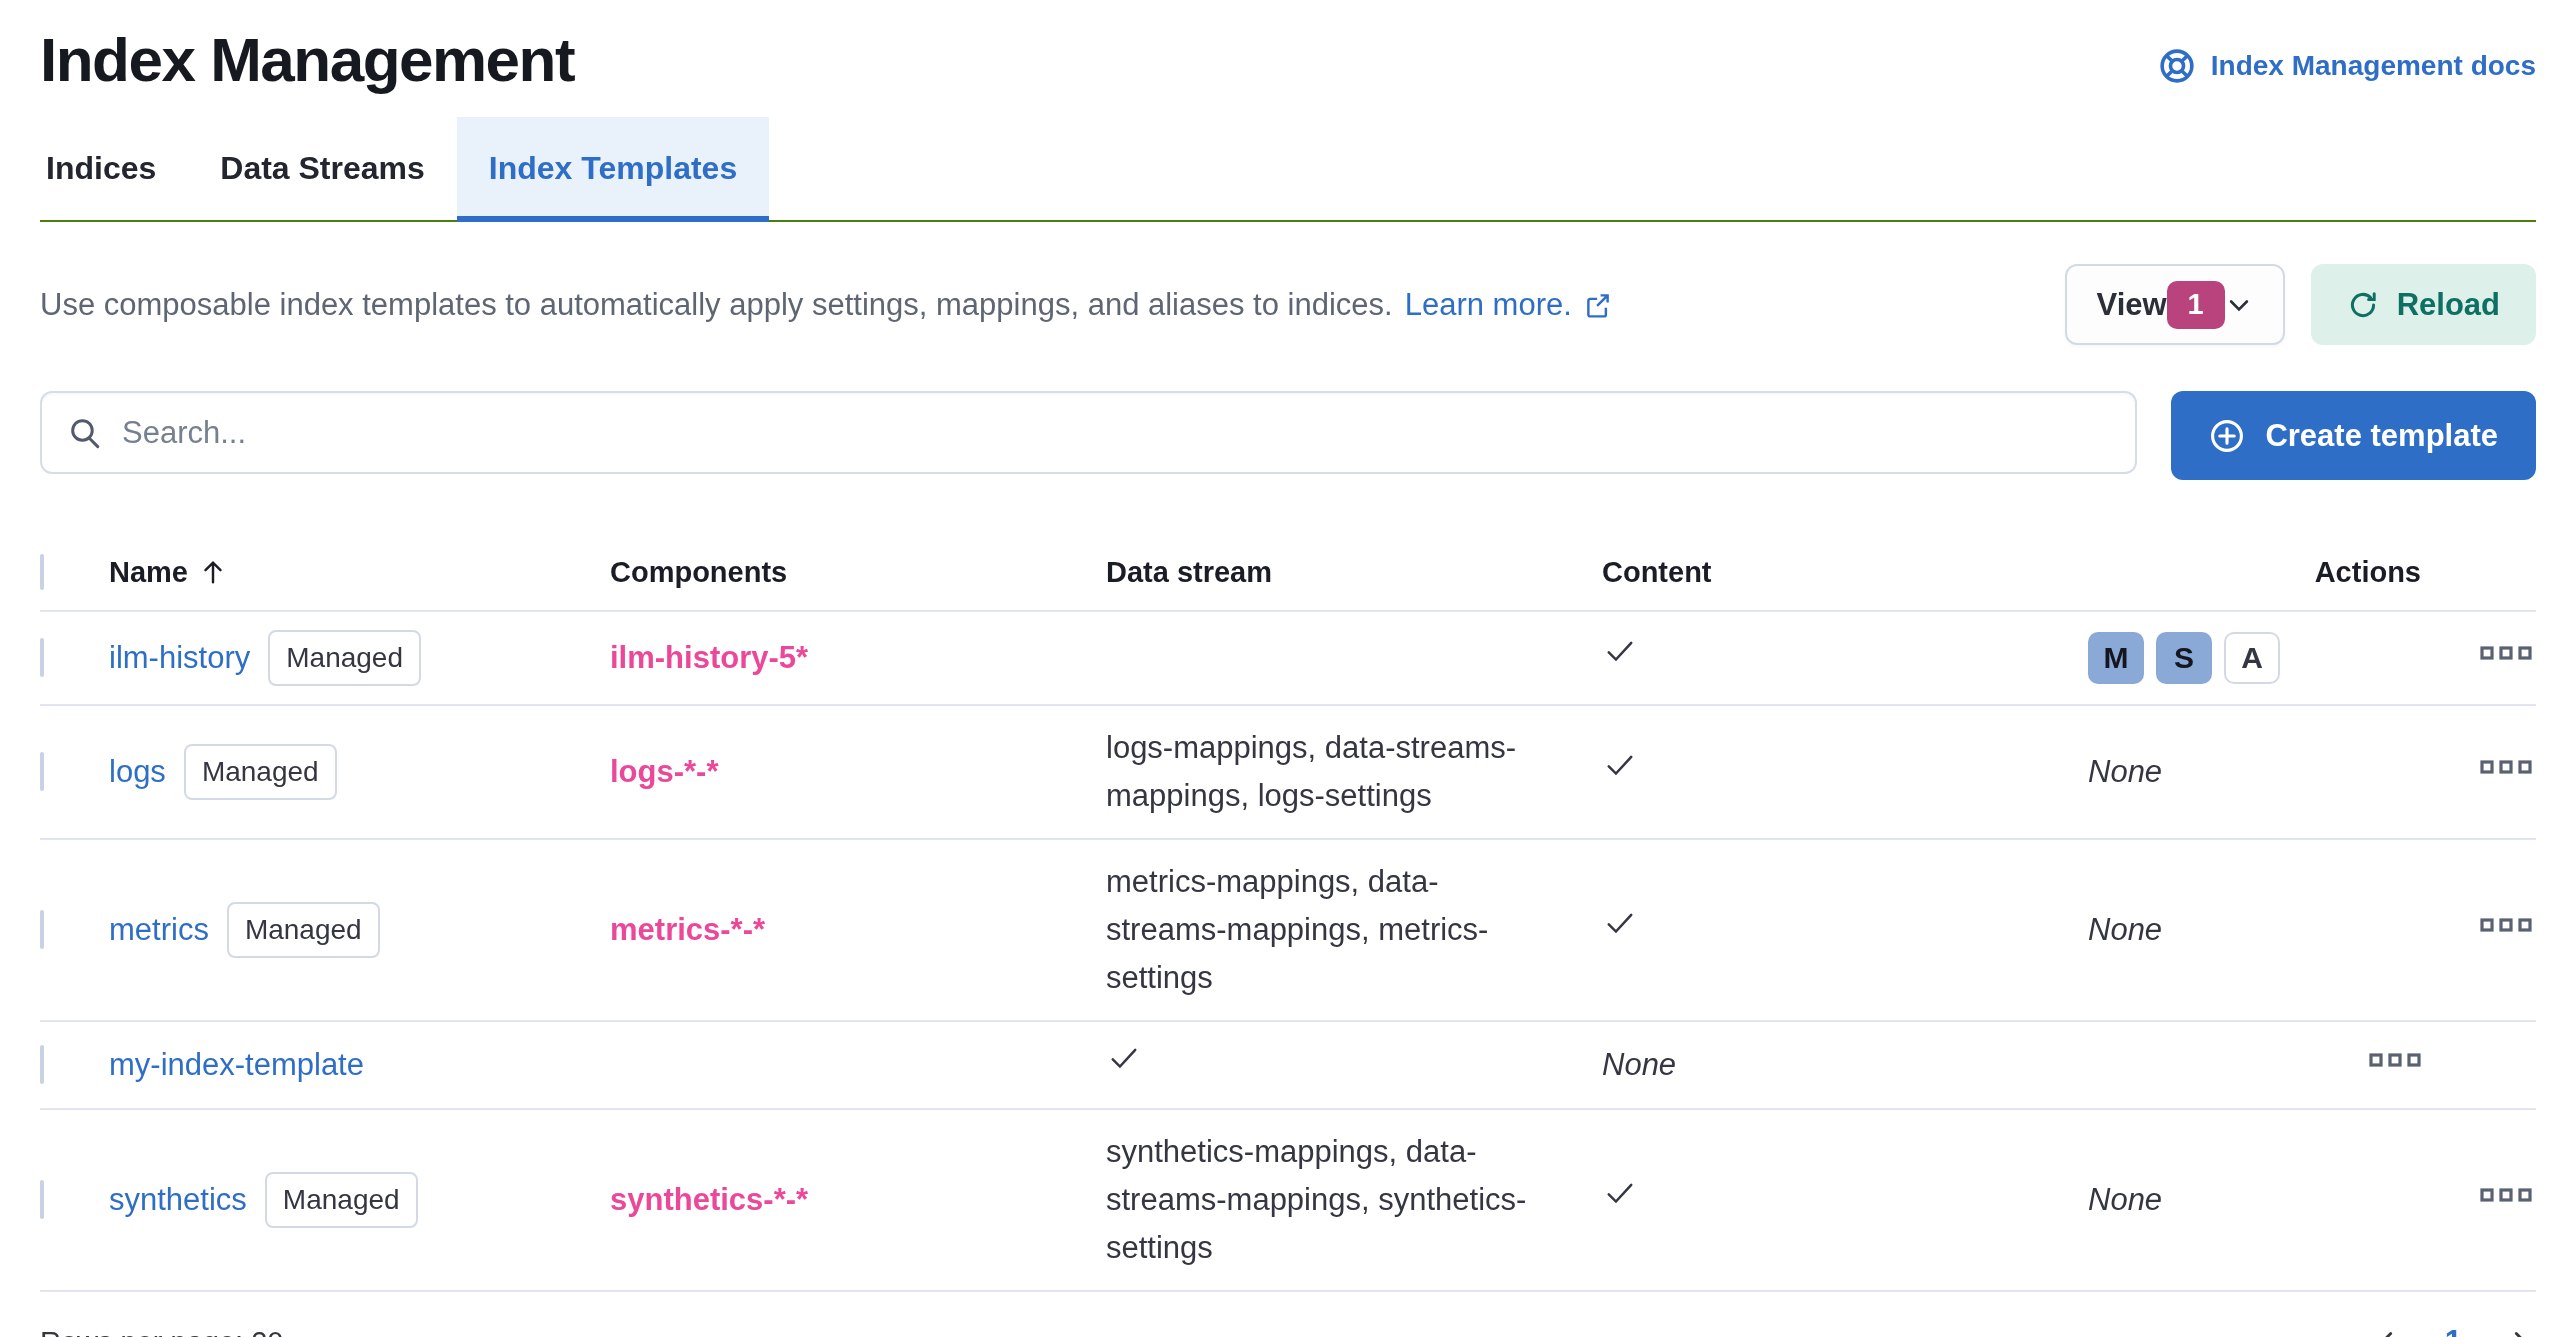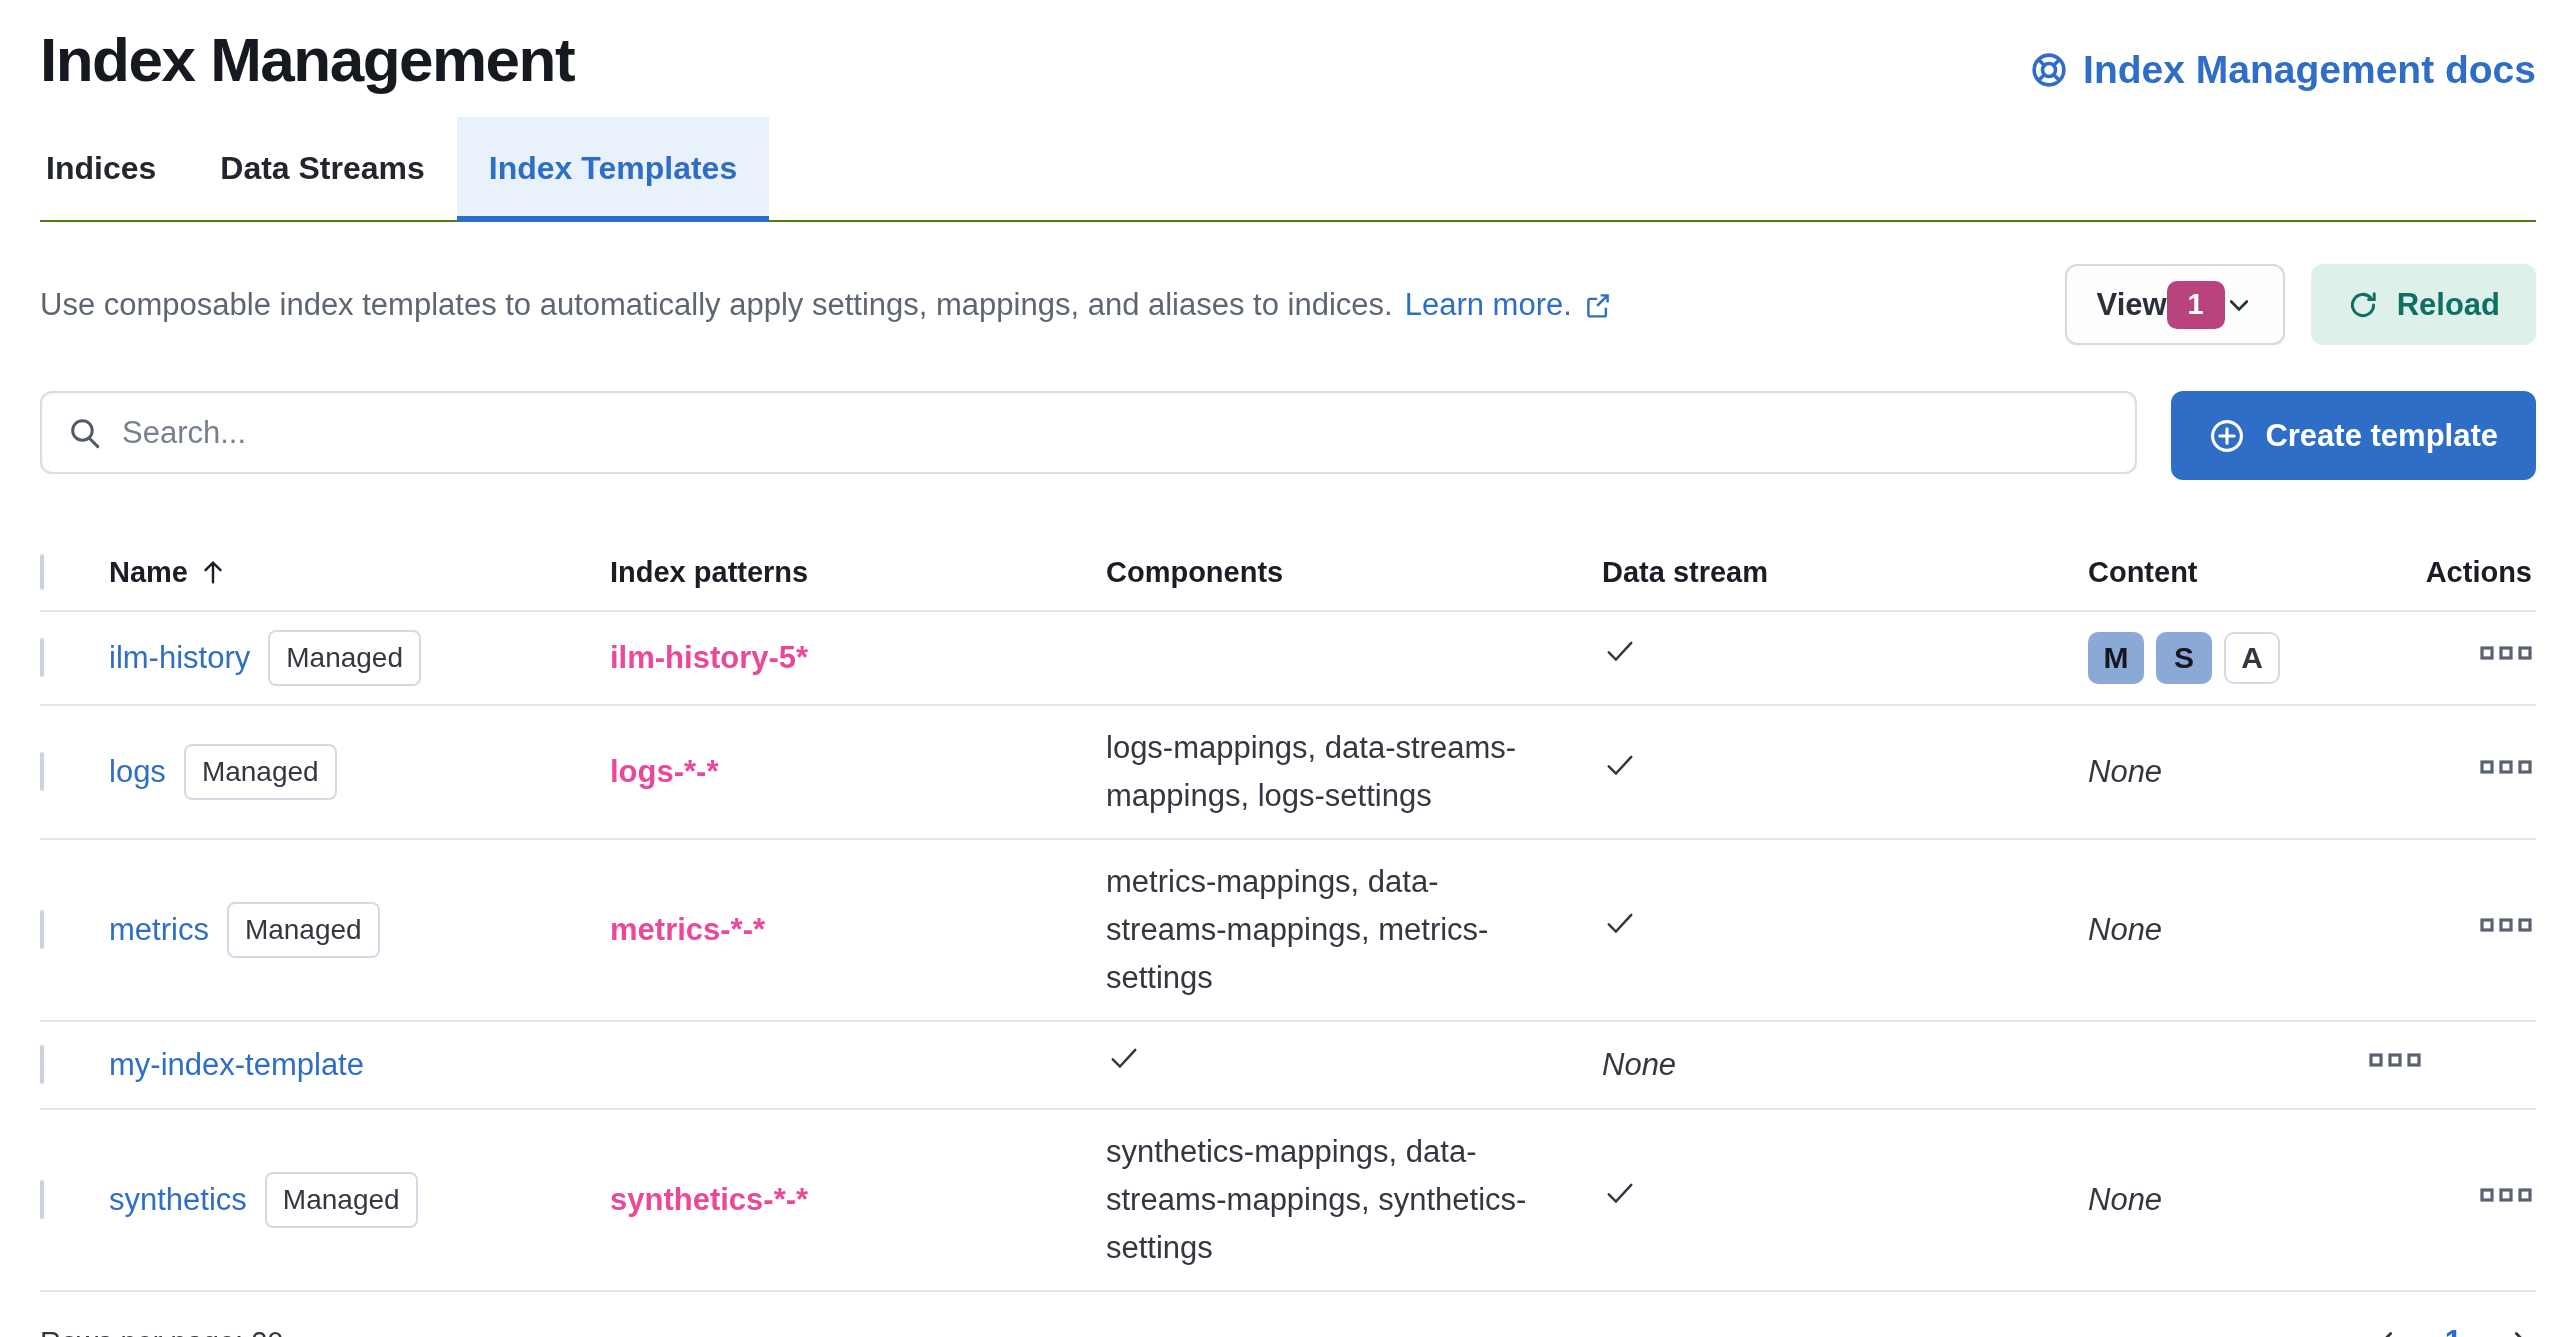--- a/index.html
+++ b/index.html
@@ -4,21 +4,21 @@
 <style>
   * { box-sizing: border-box; margin: 0; padding: 0; }
   html, body { width: 2576px; height: 1338px; background: #ffffff; overflow: hidden;
     font-family: "Liberation Sans", "DejaVu Sans", sans-serif; color: #1a1d26; }
   .page { padding: 24px 40px 0 40px; }
 
   
   .header { display: flex; justify-content: space-between; align-items: flex-start; }
   .page-title { font-size: 62px; font-weight: 800; letter-spacing: -1.5px; color: #16191f; }
   .docs-link { display: inline-flex; align-items: center; gap: 16px; margin-top: 24px;
-    color: #2f6ec6; font-size: 39px; font-weight: 600; text-decoration: none; cursor: pointer; }
+    color: #2f6ec6; font-size: 28px; font-weight: 600; text-decoration: none; cursor: pointer; }
 
   
   .tabs { display: flex; margin-top: 22px; border-bottom: 2px solid #4d7c0f; }
   .tab { padding: 0 32px; height: 103px; display: flex; align-items: center;
     font-size: 32px; font-weight: 700; color: #23262e; position: relative; cursor: pointer; }
   .tab:first-child { padding-left: 6px; }
   .tab.active { color: #2f6ec6; background: #e9f1fb; }
   .tab.active::after { content: ""; position: absolute; left: 0; right: 0; bottom: -2px;
     height: 6px; background: #2f6ec6; }
 
@@ -185,21 +185,20 @@
           <span>Name</span>
           <span style="display:inline-flex">
             <svg width="30" height="30" viewBox="0 0 16 16">
                 <g fill="none" stroke="#1a1d26" stroke-width="1.3" stroke-linecap="round">
                   <path d="M8 13.5V3M4 7l4-4 4 4"></path>
                 </g>
               </svg>
           </span>
         </span>
       </div>
-      <div class="cell"><span>Index patterns</span></div>
       <div class="cell"><span>Components</span></div>
       <div class="cell"><span>Data stream</span></div>
       <div class="cell"><span>Content</span></div>
       <div class="cell actions"><span>Actions</span></div>
     </div>
 
     <div class="tr">
       <div class="cell"><span class="checkbox"></span></div>
       <div class="cell name-cell">
         <a class="tpl-link">ilm-history</a>

